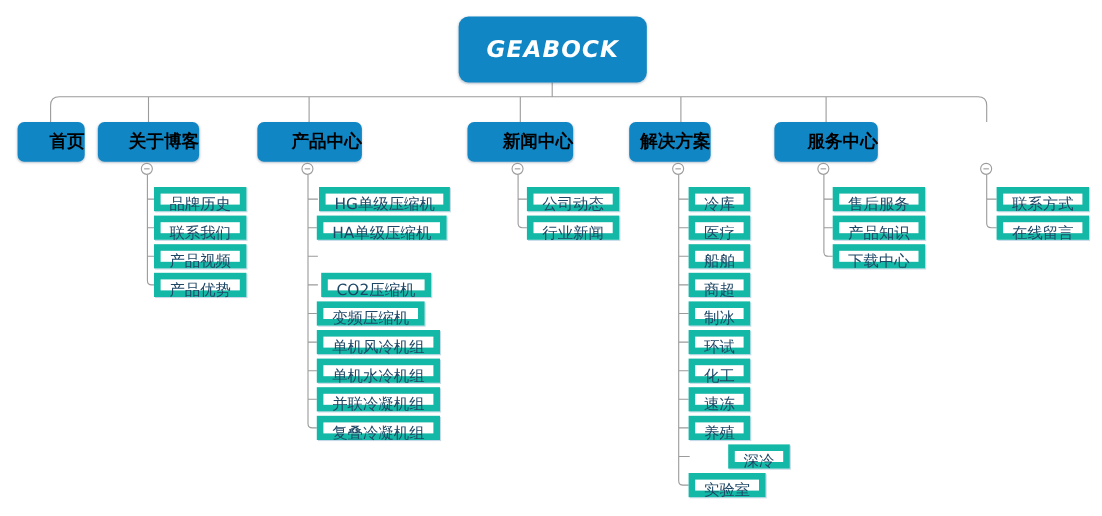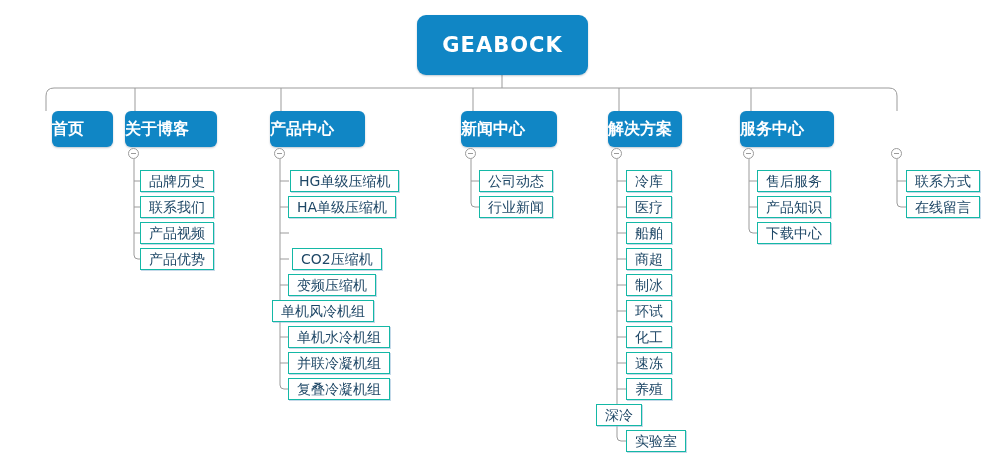--- a/index.html
+++ b/index.html
@@ -3,36 +3,36 @@
 <meta charset="utf-8">
 <style>
   html,body{margin:0;padding:0;background:#ffffff;}
   .stage{
     position:relative;width:1002px;height:469px;background:#ffffff;overflow:hidden;
     font-family:"DejaVu Sans","Liberation Sans",sans-serif;
   }
   .connectors{position:absolute;left:0;top:0;width:1002px;height:469px;}
   .connectors path{fill:none;stroke:#9b9b9b;stroke-width:1;}
   .node-blue{
-    position:absolute;box-sizing:border-box;background:#1086c5;color:#ffffff;
-    border-radius:6px;text-align:left;font-size:16px;font-weight:600;
+    position:absolute;box-sizing:border-box;background:#1086c5;color:#000000;
+    border-radius:6px;text-align:right;font-size:16px;font-weight:600;
     height:36px;line-height:36px;top:111px;cursor:pointer;
     box-shadow:0 1px 2px rgba(0,40,70,.25);
     white-space:nowrap;
-    margin-left:36px;
   }
   .root-node{
     position:absolute;box-sizing:border-box;background:#1086c5;color:#ffffff;
     border-radius:9px;text-align:center;font-size:21px;font-weight:bold;letter-spacing:1px;
     left:417px;top:15px;width:171px;height:60px;line-height:60px;cursor:pointer;
     box-shadow:0 1px 2px rgba(0,40,70,.25);
+    font-style:italic;
   }
   .child-node{
     position:absolute;box-sizing:border-box;background:#ffffff;color:#1e4766;
-    border:1px solid #14b8a6;height:22px;line-height:20px;padding:0 8px;
+    border:6px solid #14b8a6;height:22px;line-height:20px;padding:0 8px;
     font-size:14px;white-space:nowrap;cursor:pointer;
     box-shadow:1px 1px 0 rgba(150,185,215,.55);
   }
   .collapse{
     position:absolute;box-sizing:border-box;width:11px;height:11px;top:148px;
     border:1px solid #9b9b9b;border-radius:50%;background:#ffffff;cursor:pointer;
   }
   .collapse::after{
     content:"";position:absolute;left:2px;right:2px;top:4px;height:1px;background:#9b9b9b;
   }
@@ -70,38 +70,38 @@
 
   <div class="child-node" style="left:140px;top:170px">品牌历史</div>
   <div class="child-node" style="left:140px;top:196px">联系我们</div>
   <div class="child-node" style="left:140px;top:222px">产品视频</div>
   <div class="child-node" style="left:140px;top:248px">产品优势</div>
 
   <div class="child-node" style="left:290px;top:170px">HG单级压缩机</div>
   <div class="child-node" style="left:288px;top:196px">HA单级压缩机</div>
   <div class="child-node" style="left:292px;top:248px">CO2压缩机</div>
   <div class="child-node" style="left:288px;top:274px">变频压缩机</div>
-  <div class="child-node" style="left:272px;top:300px">单机风冷机组</div>
+  <div class="child-node" style="left:288px;top:300px">单机风冷机组</div>
   <div class="child-node" style="left:288px;top:352px">并联冷凝机组</div>
   <div class="child-node" style="left:288px;top:326px">单机水冷机组</div>
   <div class="child-node" style="left:288px;top:378px">复叠冷凝机组</div>
 
   <div class="child-node" style="left:479px;top:170px">公司动态</div>
   <div class="child-node" style="left:479px;top:196px">行业新闻</div>
 
   <div class="child-node" style="left:626px;top:170px">冷库</div>
   <div class="child-node" style="left:626px;top:196px">医疗</div>
   <div class="child-node" style="left:626px;top:222px">船舶</div>
   <div class="child-node" style="left:626px;top:248px">商超</div>
   <div class="child-node" style="left:626px;top:274px">制冰</div>
   <div class="child-node" style="left:626px;top:300px">环试</div>
   <div class="child-node" style="left:626px;top:326px">化工</div>
   <div class="child-node" style="left:626px;top:352px">速冻</div>
   <div class="child-node" style="left:626px;top:378px">养殖</div>
-  <div class="child-node" style="left:596px;top:404px">深冷</div>
+  <div class="child-node" style="left:662px;top:404px">深冷</div>
   <div class="child-node" style="left:626px;top:430px">实验室</div>
 
   <div class="child-node" style="left:757px;top:170px">售后服务</div>
   <div class="child-node" style="left:757px;top:196px">产品知识</div>
   <div class="child-node" style="left:757px;top:222px">下载中心</div>
 
   <div class="child-node" style="left:906px;top:170px">联系方式</div>
   <div class="child-node" style="left:906px;top:196px">在线留言</div>
 
 </div>

